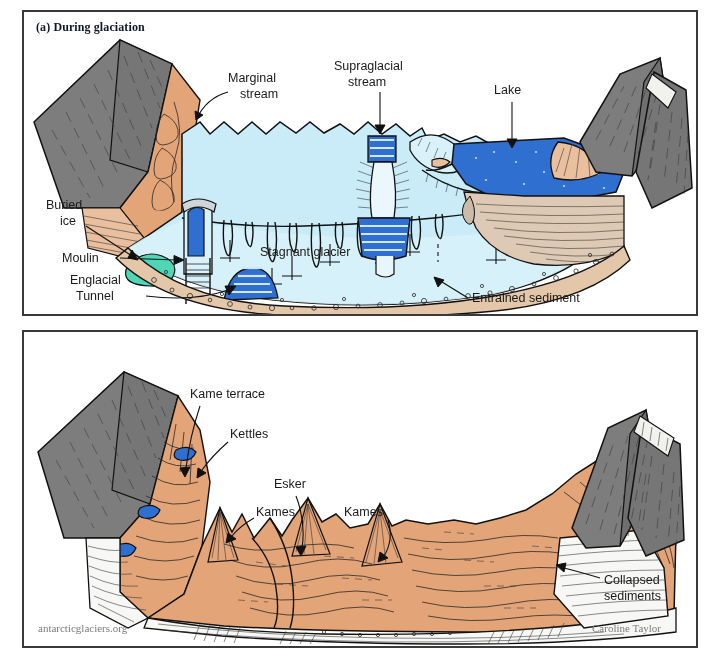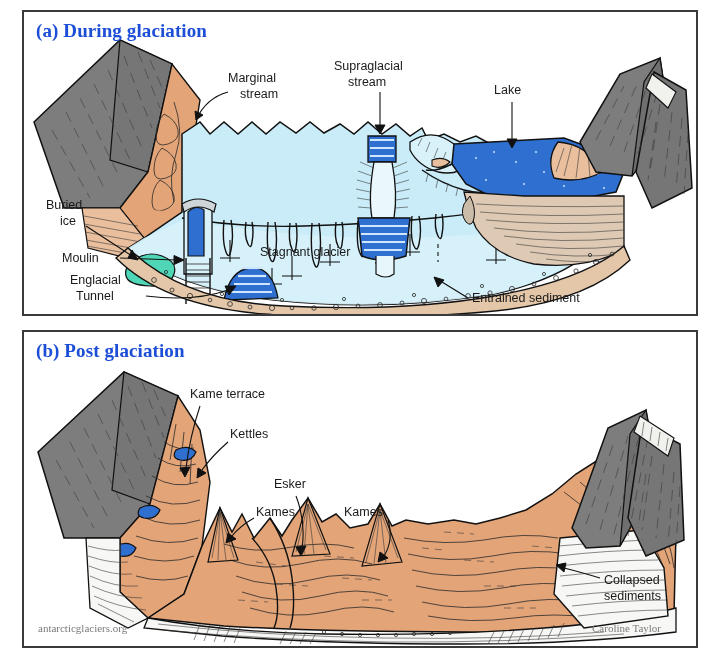--- a/index.html
+++ b/index.html
@@ -20,21 +20,21 @@
     width:676px;
     background:#ffffff;
     border:2px solid #3a3a3a;
     box-sizing:border-box;
   }
   #panel-a{top:10px;height:306px;}
   #panel-b{top:330px;height:318px;}
   .panel-title{
     position:absolute;left:12px;top:8px;
     font-family:"Liberation Serif", serif;
-    font-weight:bold;font-size:19px;color:#1d4ed8;
+    font-weight:bold;font-size:12px;color:#0f172a;
     letter-spacing:.1px;
     white-space:nowrap;
   }
   .svg-wrap{position:absolute;left:0;top:0;width:100%;height:100%;}
   svg{display:block;width:100%;height:100%;}
   .lbl{
     font-family:"Liberation Sans", sans-serif;
     font-size:12.5px;fill:#1a1a1a;
   }
   .credit{
@@ -640,16 +640,15 @@
           <text class="lbl" x="580" y="252">Collapsed</text>
           <text class="lbl" x="580" y="268">sediments</text>
           <path d="M576,246 Q556,240 540,236" class="ln"></path>
           <path d="M532,233 l8,7 l2,-9 Z" fill="#111" stroke="#111"></path>
         </g>
 
         <text class="credit" x="14" y="300">antarcticglaciers.org</text>
         <text class="credit" x="568" y="300">Caroline Taylor</text>
       </svg>
     </div>
-    <div class="panel-title">(b) Post glaciation</div>
   </div>
 
 </div>
 
 </body></html>

